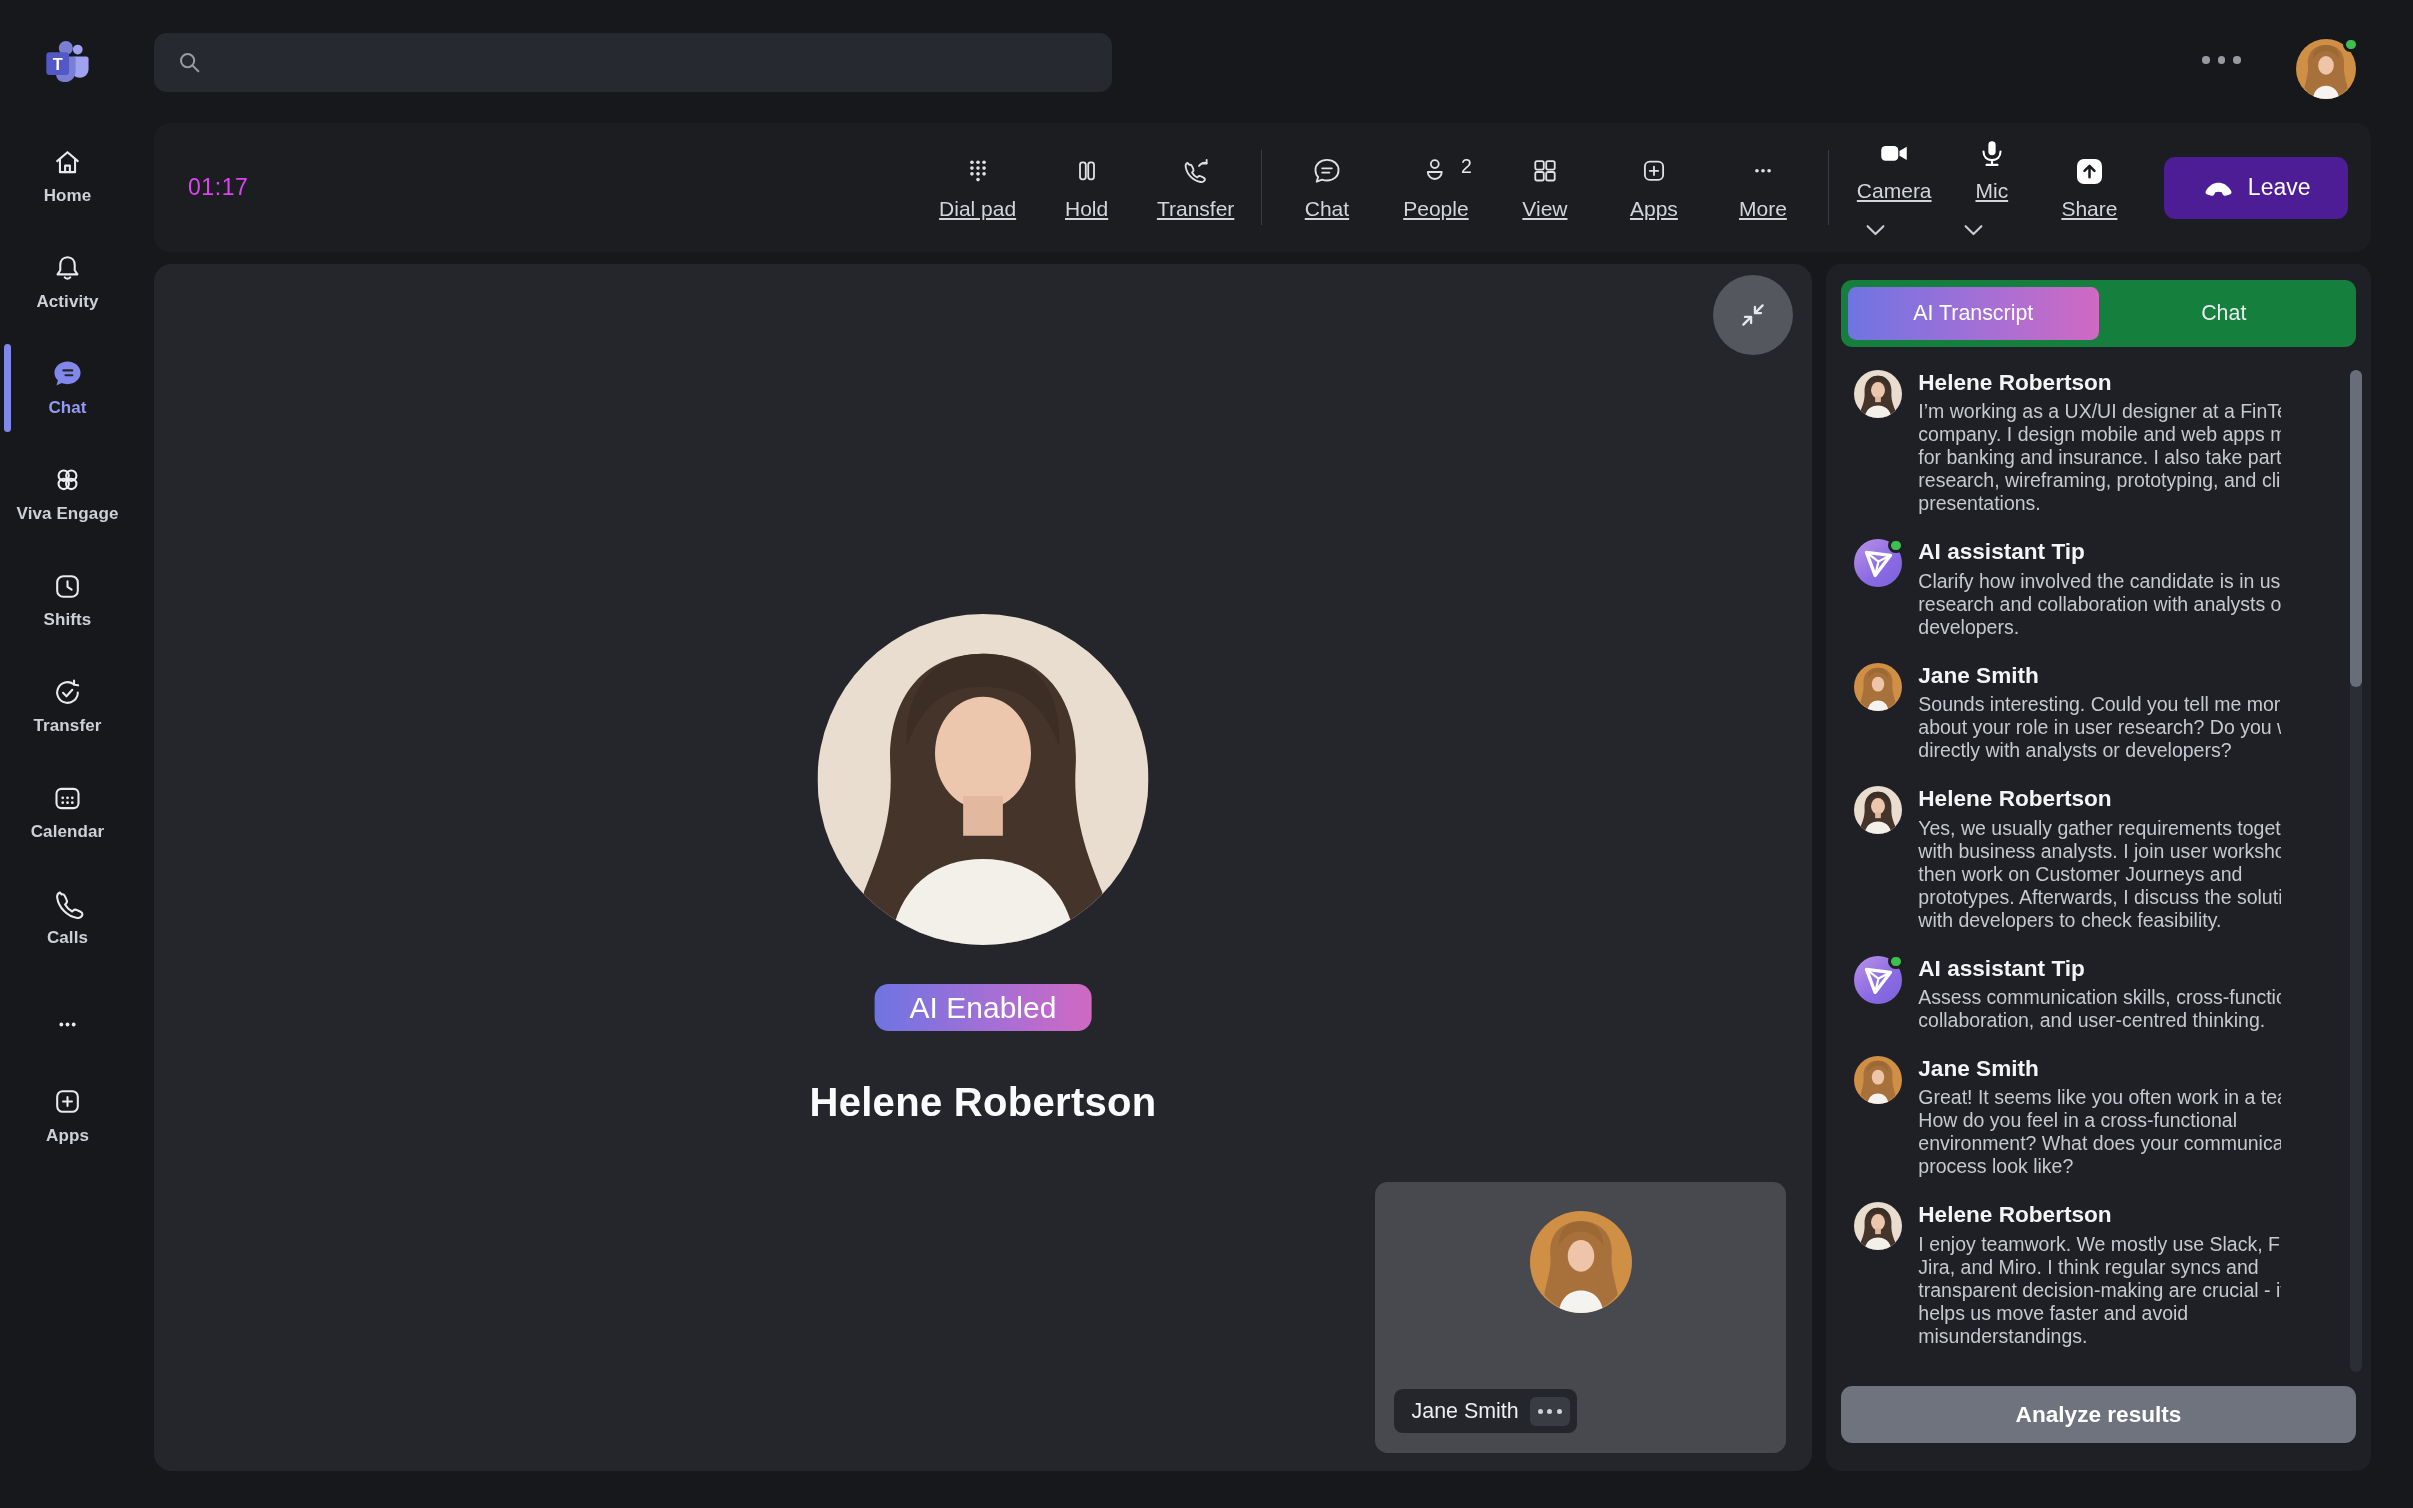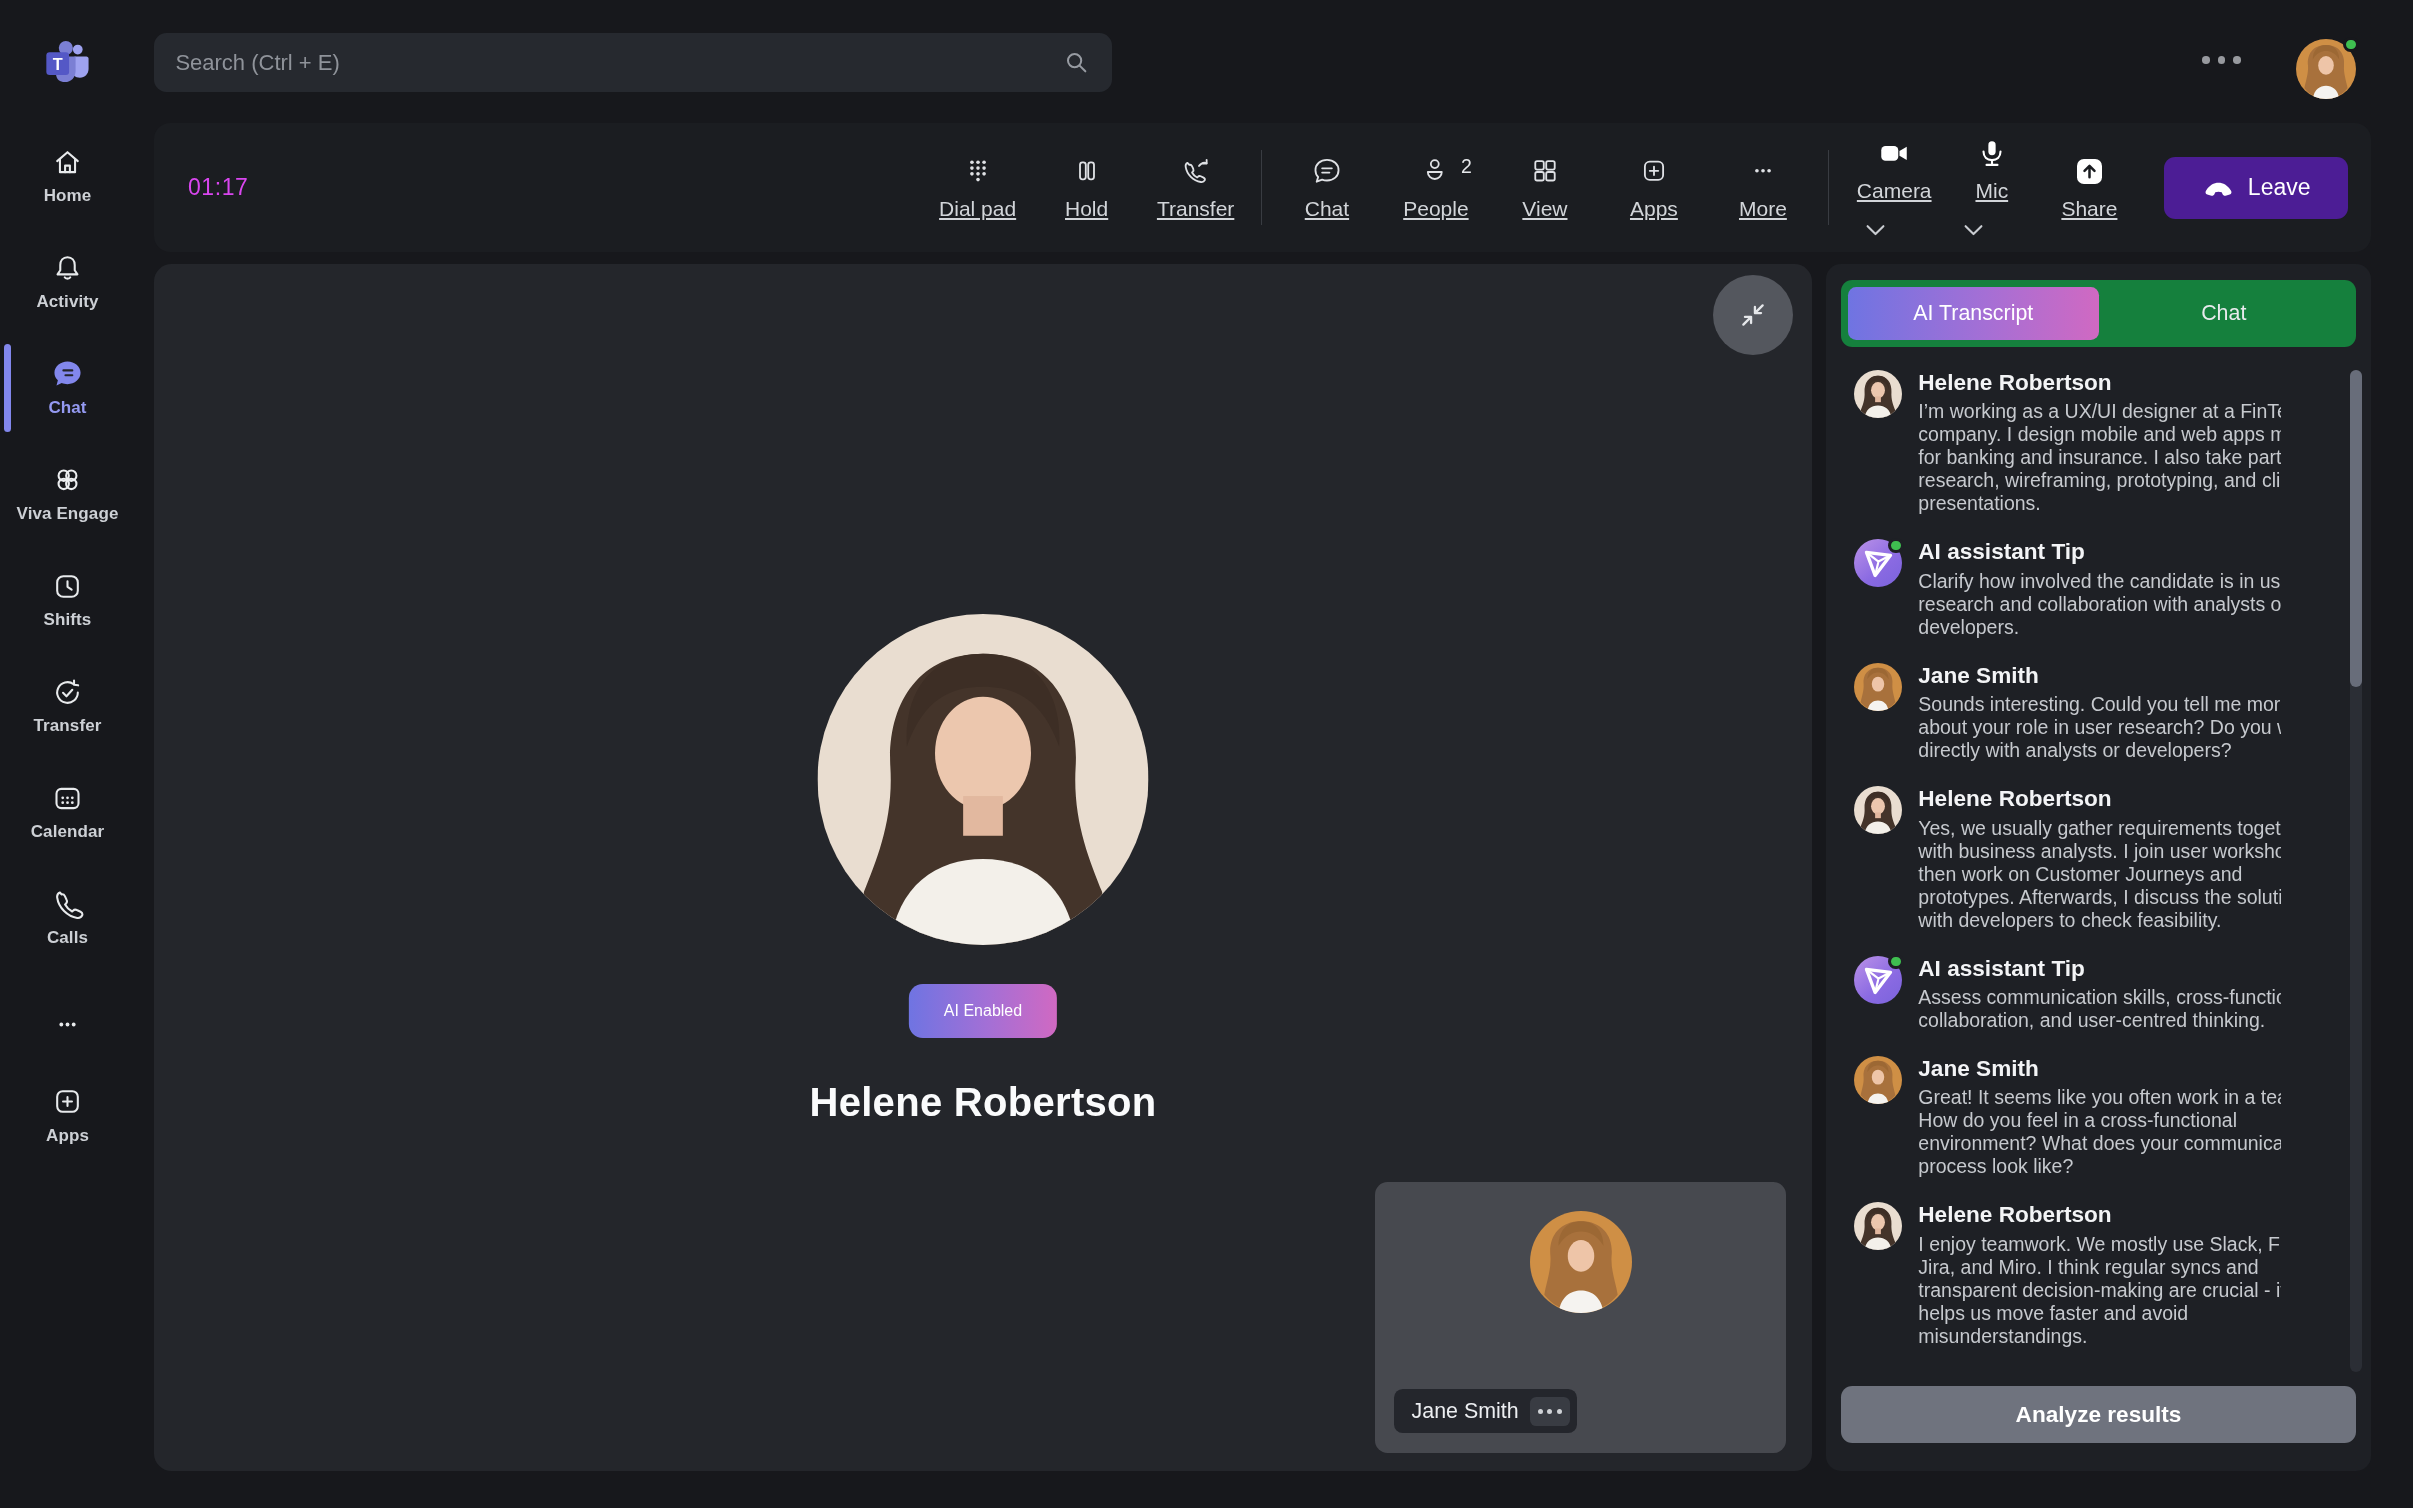--- a/index.html
+++ b/index.html
@@ -44,21 +44,21 @@
   .tb-divider { width:1.3px; height:75px; background:#393c42; margin:0 25px; }
   .tb-combo { display:flex; align-items:flex-start;flex-direction:column; }
   .tb-chevron { margin:16.3px 0 0 8.8px; cursor:pointer; }
   .leave-btn { margin-left:35px; width:184px; height:62px; background:#4c1d95; border-radius:11.3px; display:flex; align-items:center; justify-content:center; gap:12.6px; cursor:pointer; }
   .leave-btn span { font-size:23px; color:#fff; }
 
   
   .stage { position:absolute; left:154px; top:264px; width:1658px; height:1207px; background:#24262b; border-radius:17.6px; }
   .collapse-btn { position:absolute; top:11.3px; right:19px; width:80px; height:80px; border-radius:50%; background:#54575e; display:flex; align-items:center; justify-content:center; cursor:pointer; }
   .stage-avatar { position:absolute; left:50%; top:350px; transform:translateX(-50%); width:331px; height:331px; border-radius:50%; overflow:hidden; }
-  .stage-badge { position:absolute; left:50%; top:720px; transform:translateX(-50%); height:54px; padding:0 35px; border-radius:14px; background:linear-gradient(90deg,#6f74e2 0%,#a56fd5 55%,#d069c2 100%); display:flex; align-items:center; font-size:16px; color:#fff; font-weight:500; white-space:nowrap; }
+  .stage-badge { position:absolute; left:50%; top:720px; transform:translateX(-50%); height:47px; padding:0 35px; border-radius:14px; background:linear-gradient(90deg,#6f74e2 0%,#a56fd5 55%,#d069c2 100%); display:flex; align-items:center; font-size:30px; color:#fff; font-weight:500; white-space:nowrap; }
   .stage-name { position:absolute; left:0; right:0; top:816px; text-align:center; font-size:40px; font-weight:600; color:#fafbfc; letter-spacing:0.3px; }
   .pip { position:absolute; left:1221px; top:918px; width:411px; height:271px; background:#47494f; border-radius:12.6px; }
   .pip-avatar { position:absolute; left:50%; top:29px; transform:translateX(-50%); width:102px; height:102px; border-radius:50%; overflow:hidden; }
   .pip-label { position:absolute; left:19px; bottom:20px; height:44px; background:#24262c; border-radius:8.8px; display:flex; align-items:center; padding:0 7.5px 0 17.6px; gap:11.3px; }
   .pip-name { font-size:21.4px; color:#eceef1; white-space:nowrap; }
   .pip-more { width:40px; height:29px; border-radius:6.3px; background:#393c43; display:flex; align-items:center; justify-content:center; gap:4.4px; cursor:pointer; }
   .pip-more i { width:5px; height:5px; border-radius:50%; background:#cfd2d6; }
 
   
   .panel { position:absolute; left:1826px; top:264px; width:545px; height:1207px; background:#1e2025; border-radius:15px; }
@@ -192,21 +192,20 @@
             <path d="M24 17.5 V30.5 M17.5 24 H30.5"></path>
           </svg>
         </span>
       <span class="sb-label">Apps</span>
     </div>
   </nav>
 </aside>
 
 <header class="topbar">
   <div class="search">
-    <input type="text" placeholder="Search (Ctrl + E)" style="">
     <span>
         <svg width="29" height="29" viewBox="0 0 46 46" fill="none" stroke="#979ba2" stroke-width="3.2" stroke-linecap="round">
           <circle cx="20" cy="20" r="10.5"></circle>
           <path d="M28 28 L37 37"></path>
         </svg>
       </span>
   </div>
   <div class="top-dots">
       <i></i>
       <i></i>

